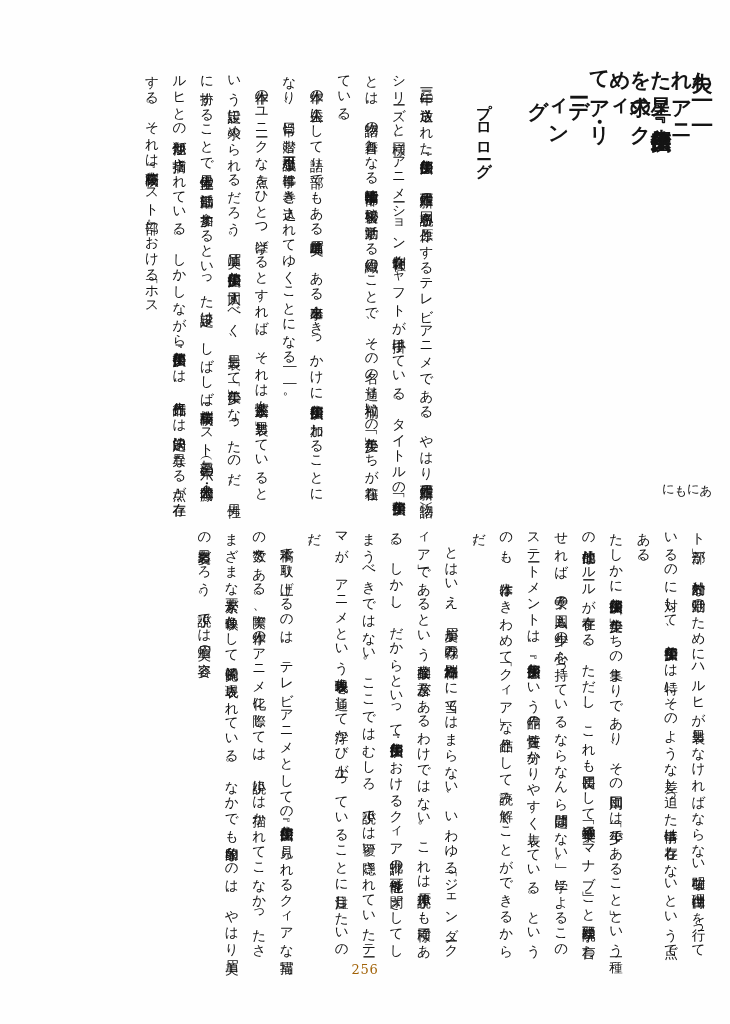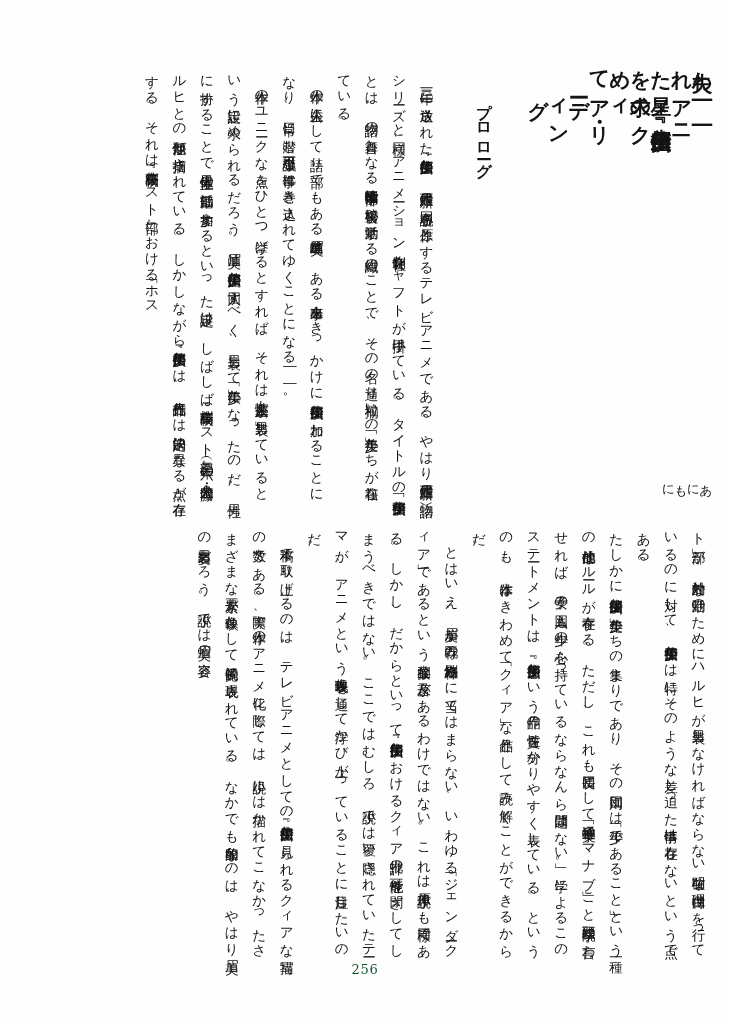--- a/index.html
+++ b/index.html
@@ -127,21 +127,21 @@
 
   
   #folio {
     position: absolute;
     left: 0;
     right: 0;
     top: 962px;
     text-align: center;
     font-size: 13px;
     letter-spacing: 0.05em;
-    color: #14532d;
+    color: #a16207;
     font-family: "DejaVu Serif", "Liberation Serif", serif;
   }
 </style>
 </head>
 <body>
 
 <div id="page">
 
   <div id="title-block">
     <div class="title-main">失われた星を求めて</div>

